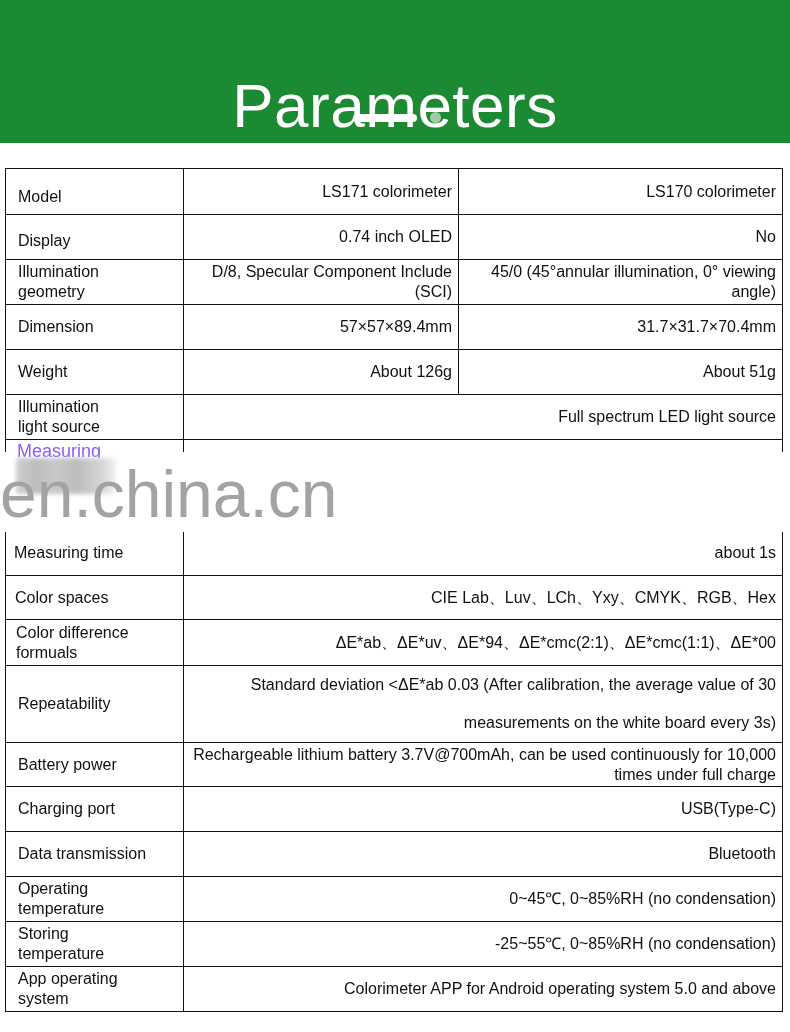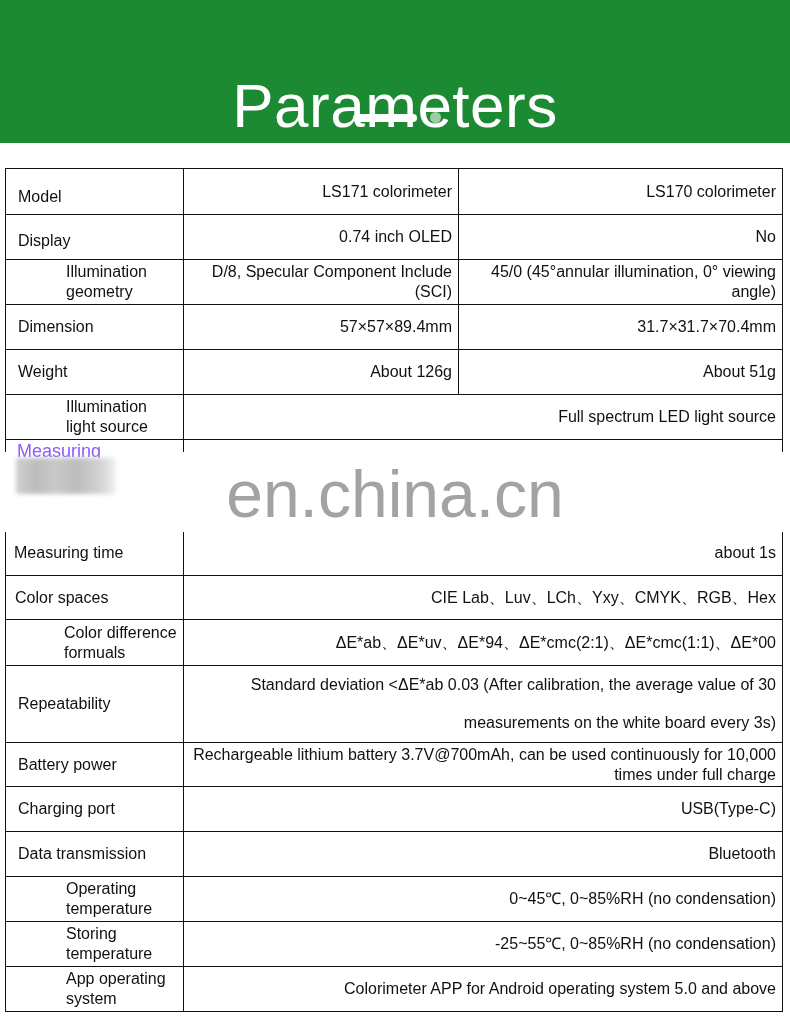--- a/index.html
+++ b/index.html
@@ -26,28 +26,28 @@
   table.spec {
     position: absolute; left: 5px; top: 168px; width: 778px;
     border-collapse: collapse; table-layout: fixed;
   }
   table.spec td {
     border: 1.5px solid #111; font-size: 16px; line-height: 20px;
     vertical-align: middle; color: #111;
   }
   td.label { width: 178px; padding-left: 12px; text-align: left; }
   td.val { text-align: right; padding: 0 6px; }
-  td.label .l2 { display: block; margin-left: 48px; }
+  td.label .l2 { display: block; }
 
   .watermark-band {
     position: absolute; left: 0; top: 452px; width: 790px; height: 80px;
     background: #ffffff;
   }
   .watermark-text {
-    position: absolute; left: 0; top: 456px; width: 790px; text-align: center;
+    position: absolute; left: 0; top: 456px; width: 790px; 
     font-size: 66px; color: #a3a3a3; line-height: 76px; letter-spacing: 0px;
   }
   .blur-bar {
     position: absolute; left: 16px; top: 458px; width: 100px; height: 36px;
     background: linear-gradient(90deg, #cfcfcf, #bdbdbd 20%, #c9c9c9 40%, #bcbcbc 60%, #d4d4d4 85%, #f2f2f2);
     filter: blur(2px);
   }
   .measuring-partial {
     position: absolute; left: 17px; top: 441px; font-size: 18px; line-height: 20px; color: #8b5cf6;
     height: 17px; overflow: hidden;

